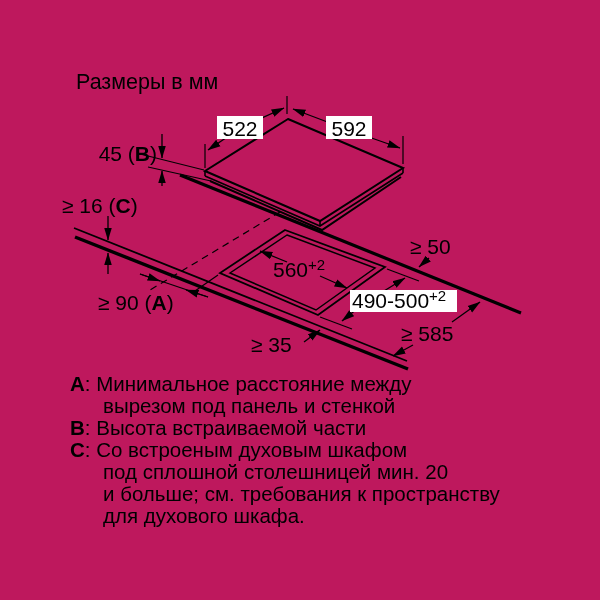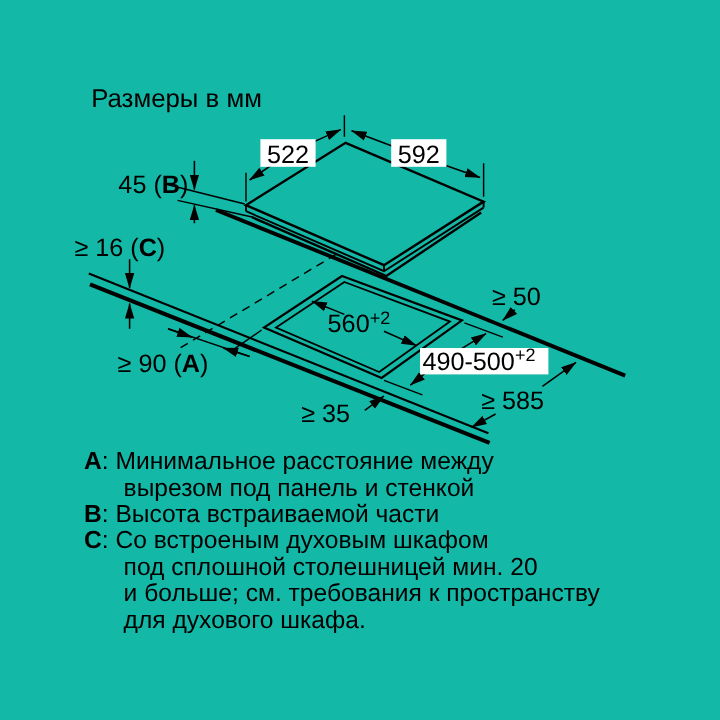--- a/index.html
+++ b/index.html
@@ -1,16 +1,16 @@
 <!DOCTYPE html>
 <html><head>
 <meta charset="utf-8">
 <style>
   html,body{margin:0;padding:0;background:#ffffff;}
-  .stage{position:relative;width:600px;height:600px;background:#14b8a6;overflow:hidden;
+  .stage{position:relative;width:600px;height:600px;background:#be185d;overflow:hidden;
          font-family:"Liberation Sans",sans-serif;}
   svg{position:absolute;left:0;top:0;}
   text{fill:#000;font-family:"Liberation Sans",sans-serif;}
   .t-title{font-size:21.5px;}
   .t-dim{font-size:21px;}
   .t-sup{font-size:15px;}
   .t-legend{font-size:20.5px;}
   .b{font-weight:700;}
   .ln{stroke:#000;fill:none;}
 </style>

